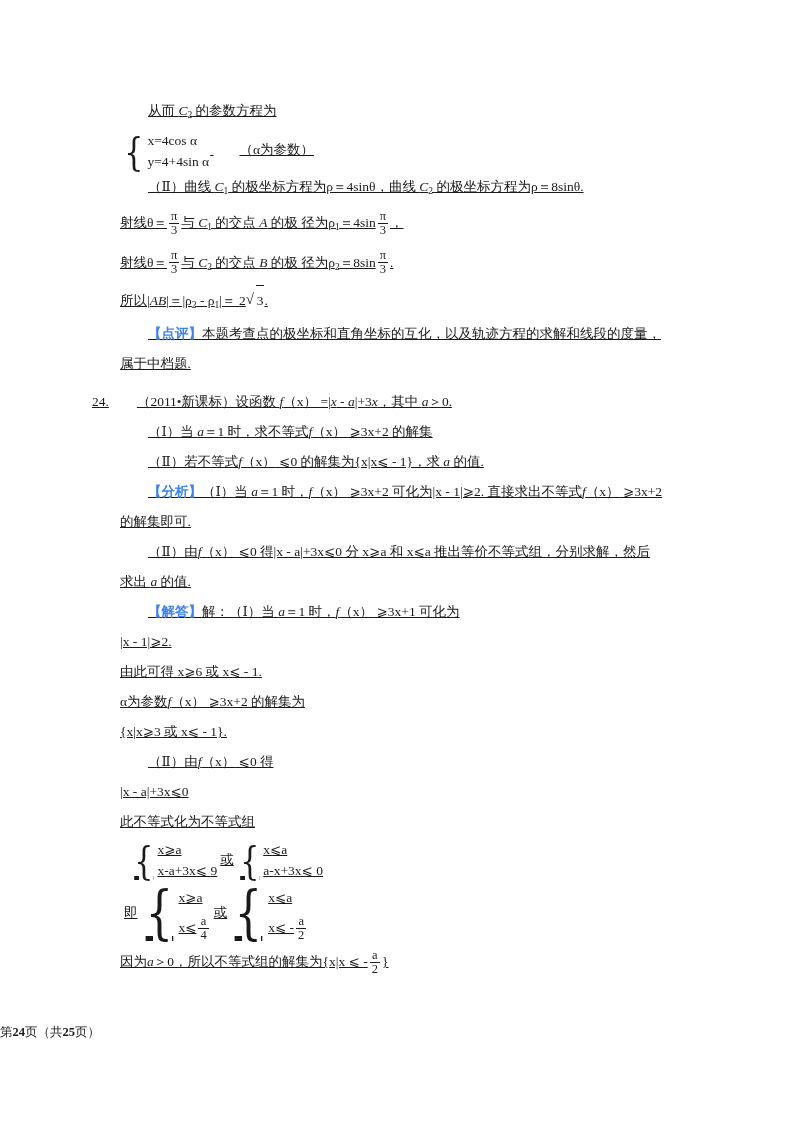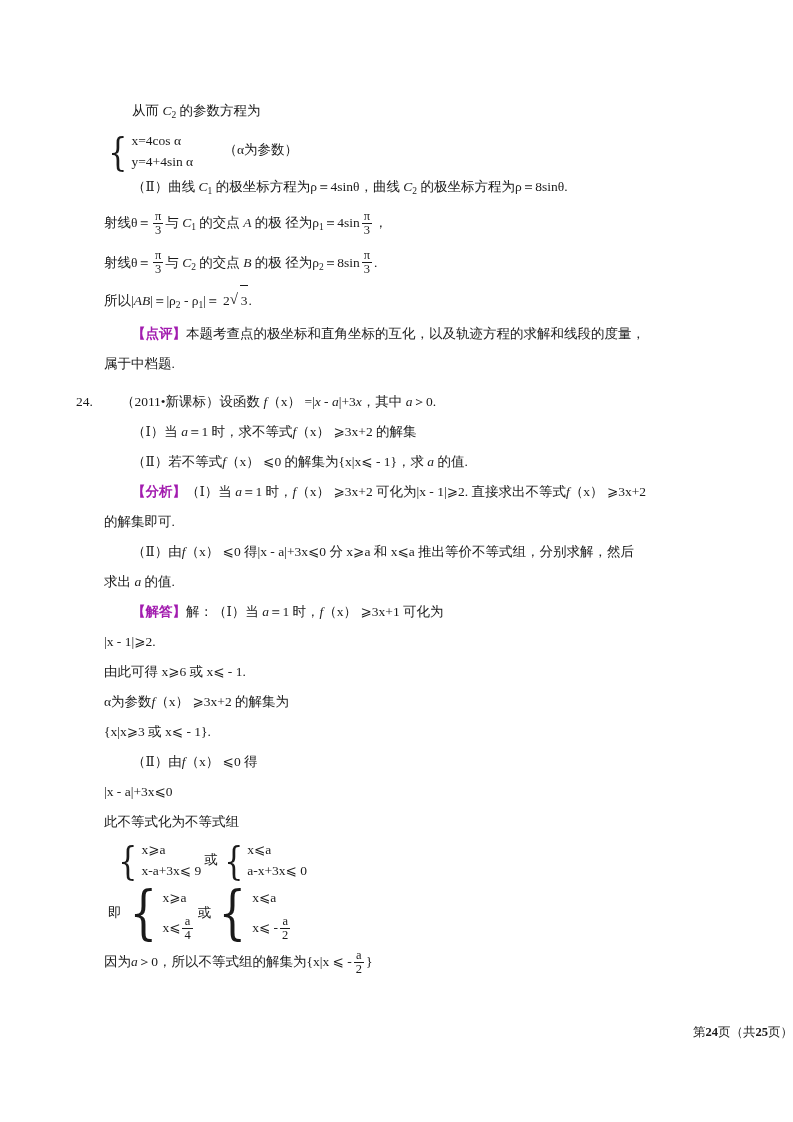--- a/index.html
+++ b/index.html
@@ -14,35 +14,36 @@
   .page {
     position: relative;
     width: 793px;
     height: 1122px;
     background: #ffffff;
     overflow: hidden;
     box-sizing: border-box;
   }
   .content {
     position: absolute;
-    left: 104px;
+    left: 120px;
     top: 96px;
     width: 580px;
+    text-decoration: underline;
   }
   .line {
     font-size: 13.5px;
     line-height: 30px;
     white-space: nowrap;
     color: #1a1a1a;
   }
   .line.indent { padding-left: 28px; }
 
   i.v { font-style: italic; font-family: "Liberation Serif", serif; }
   .sub { font-size: 9.5px; vertical-align: -0.28em; }
-  .tag { color: #a21caf; font-weight: bold; letter-spacing: 0px; }
+  .tag { color: #3b82f6; font-weight: bold; letter-spacing: 0px; }
 
   
   .frac {
     display: inline-block;
     vertical-align: middle;
     text-align: center;
     font-size: 12.5px;
     line-height: 1.05;
     margin: 0 2px;
     position: relative;
@@ -91,21 +92,21 @@
 
   .blk { line-height: 30px; }
   .blk-eq { display: flex; align-items: center; }
   .lbl-or { margin: 0 2px; align-self: center; font-size: 13.5px; }
 
   .footer {
     position: absolute;
     left: 0;
     top: 1024px;
     width: 793px;
-    text-align: right;
+    text-align: left;
     font-size: 12.5px;
     color: #1a1a1a;
   }
   .footer b { font-weight: bold; }
   .qnum { position: relative; left: -28px; }
 </style>
 </head>
 <body>
 
 <div class="page">

